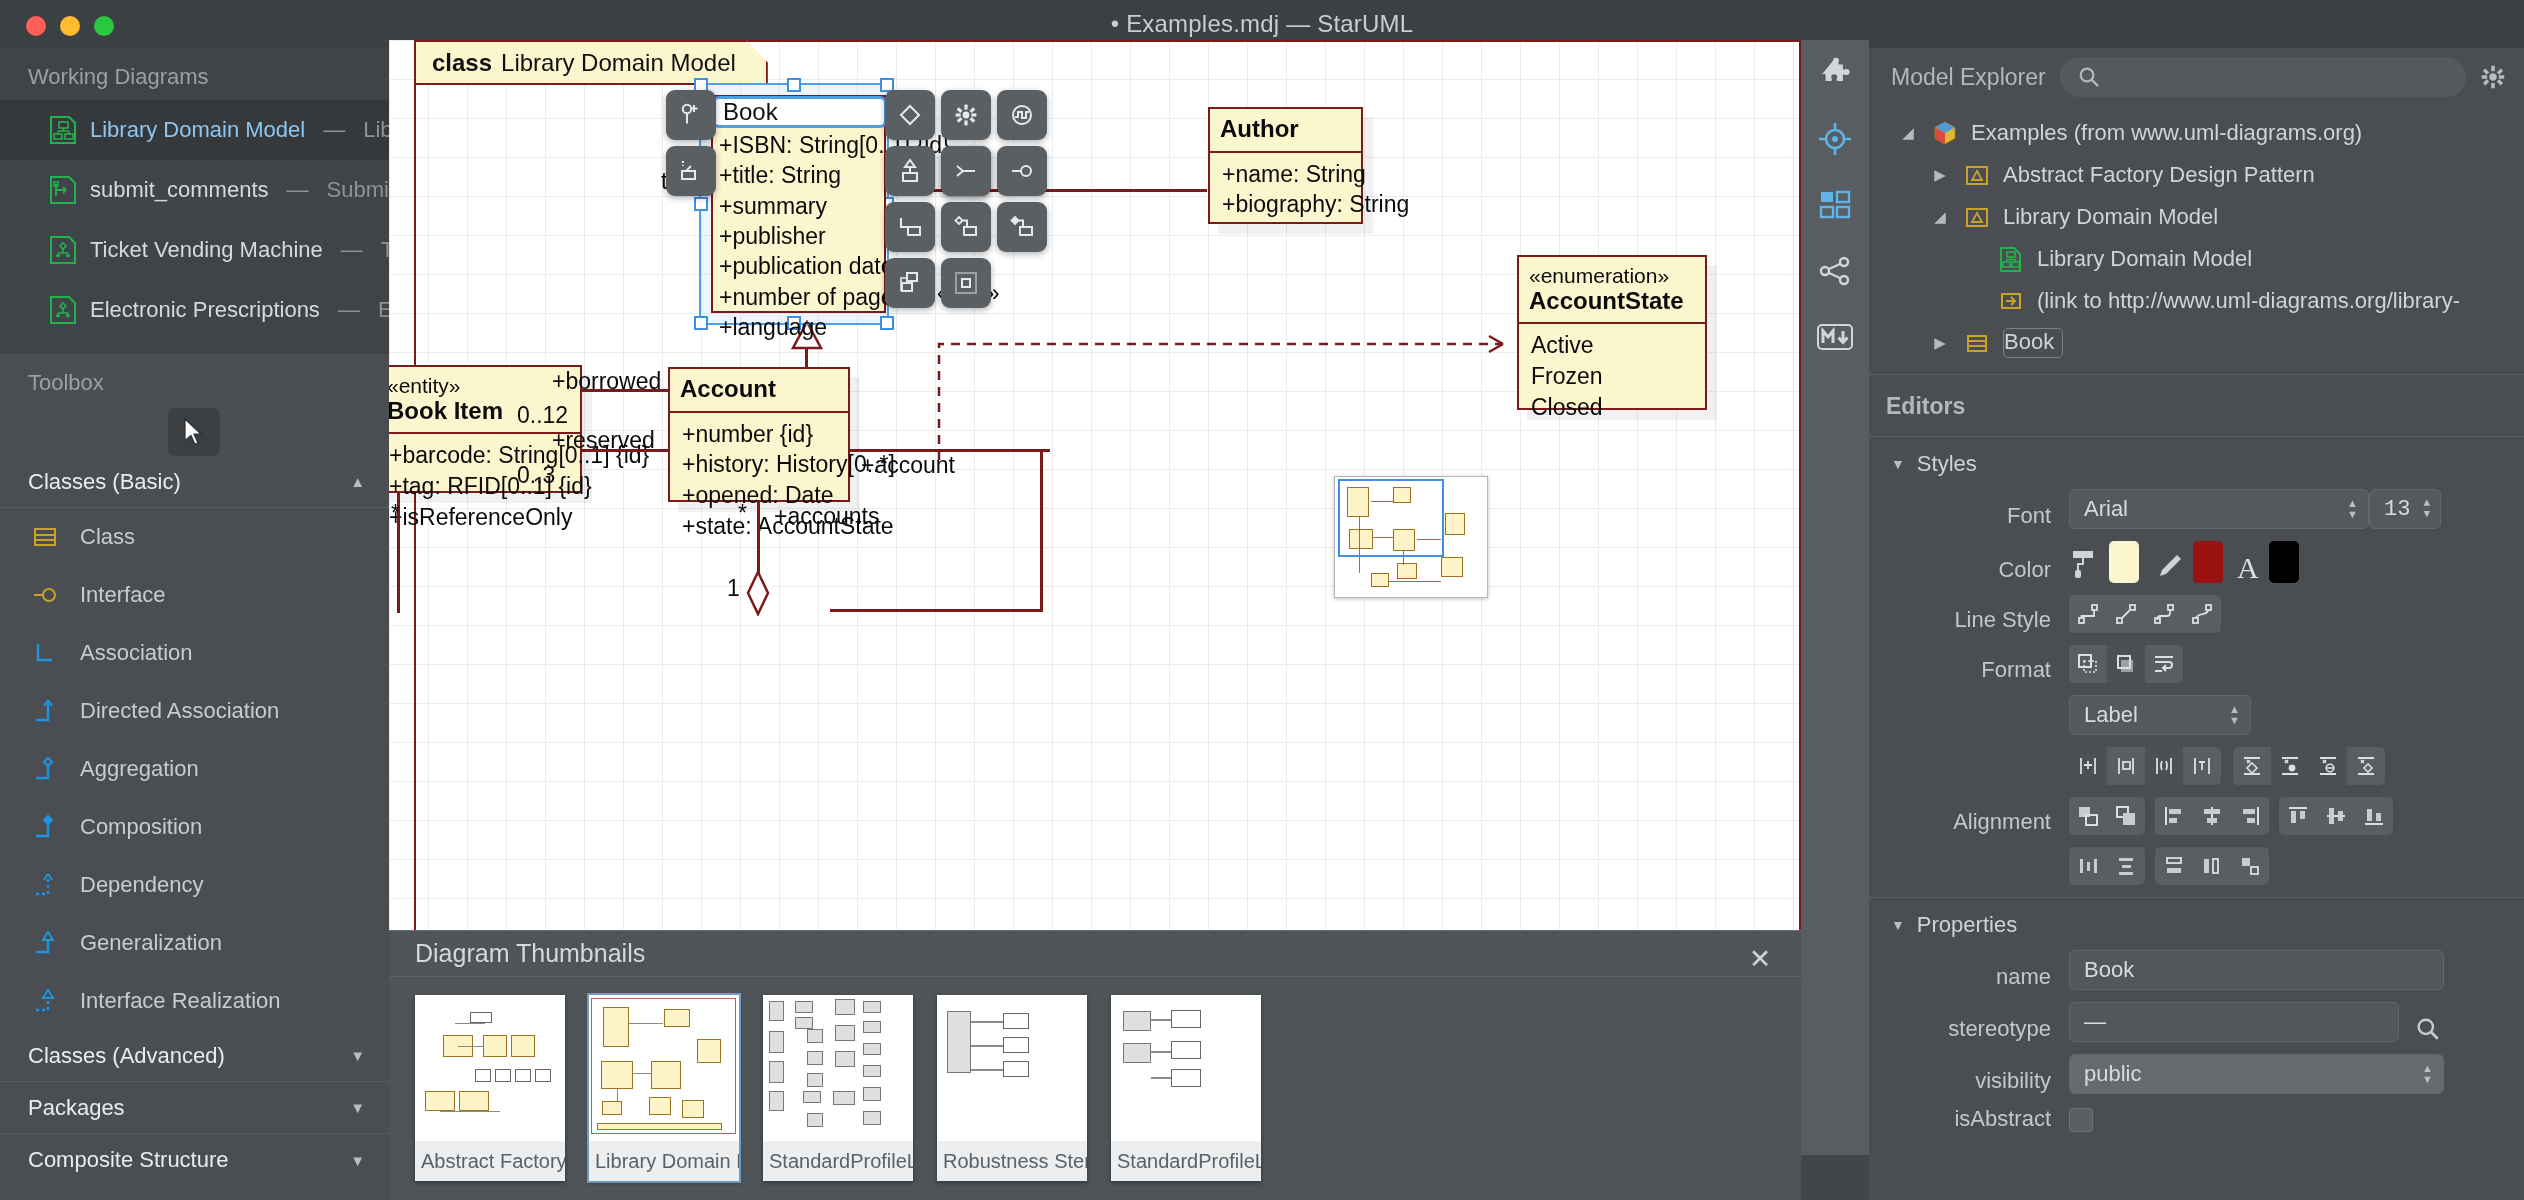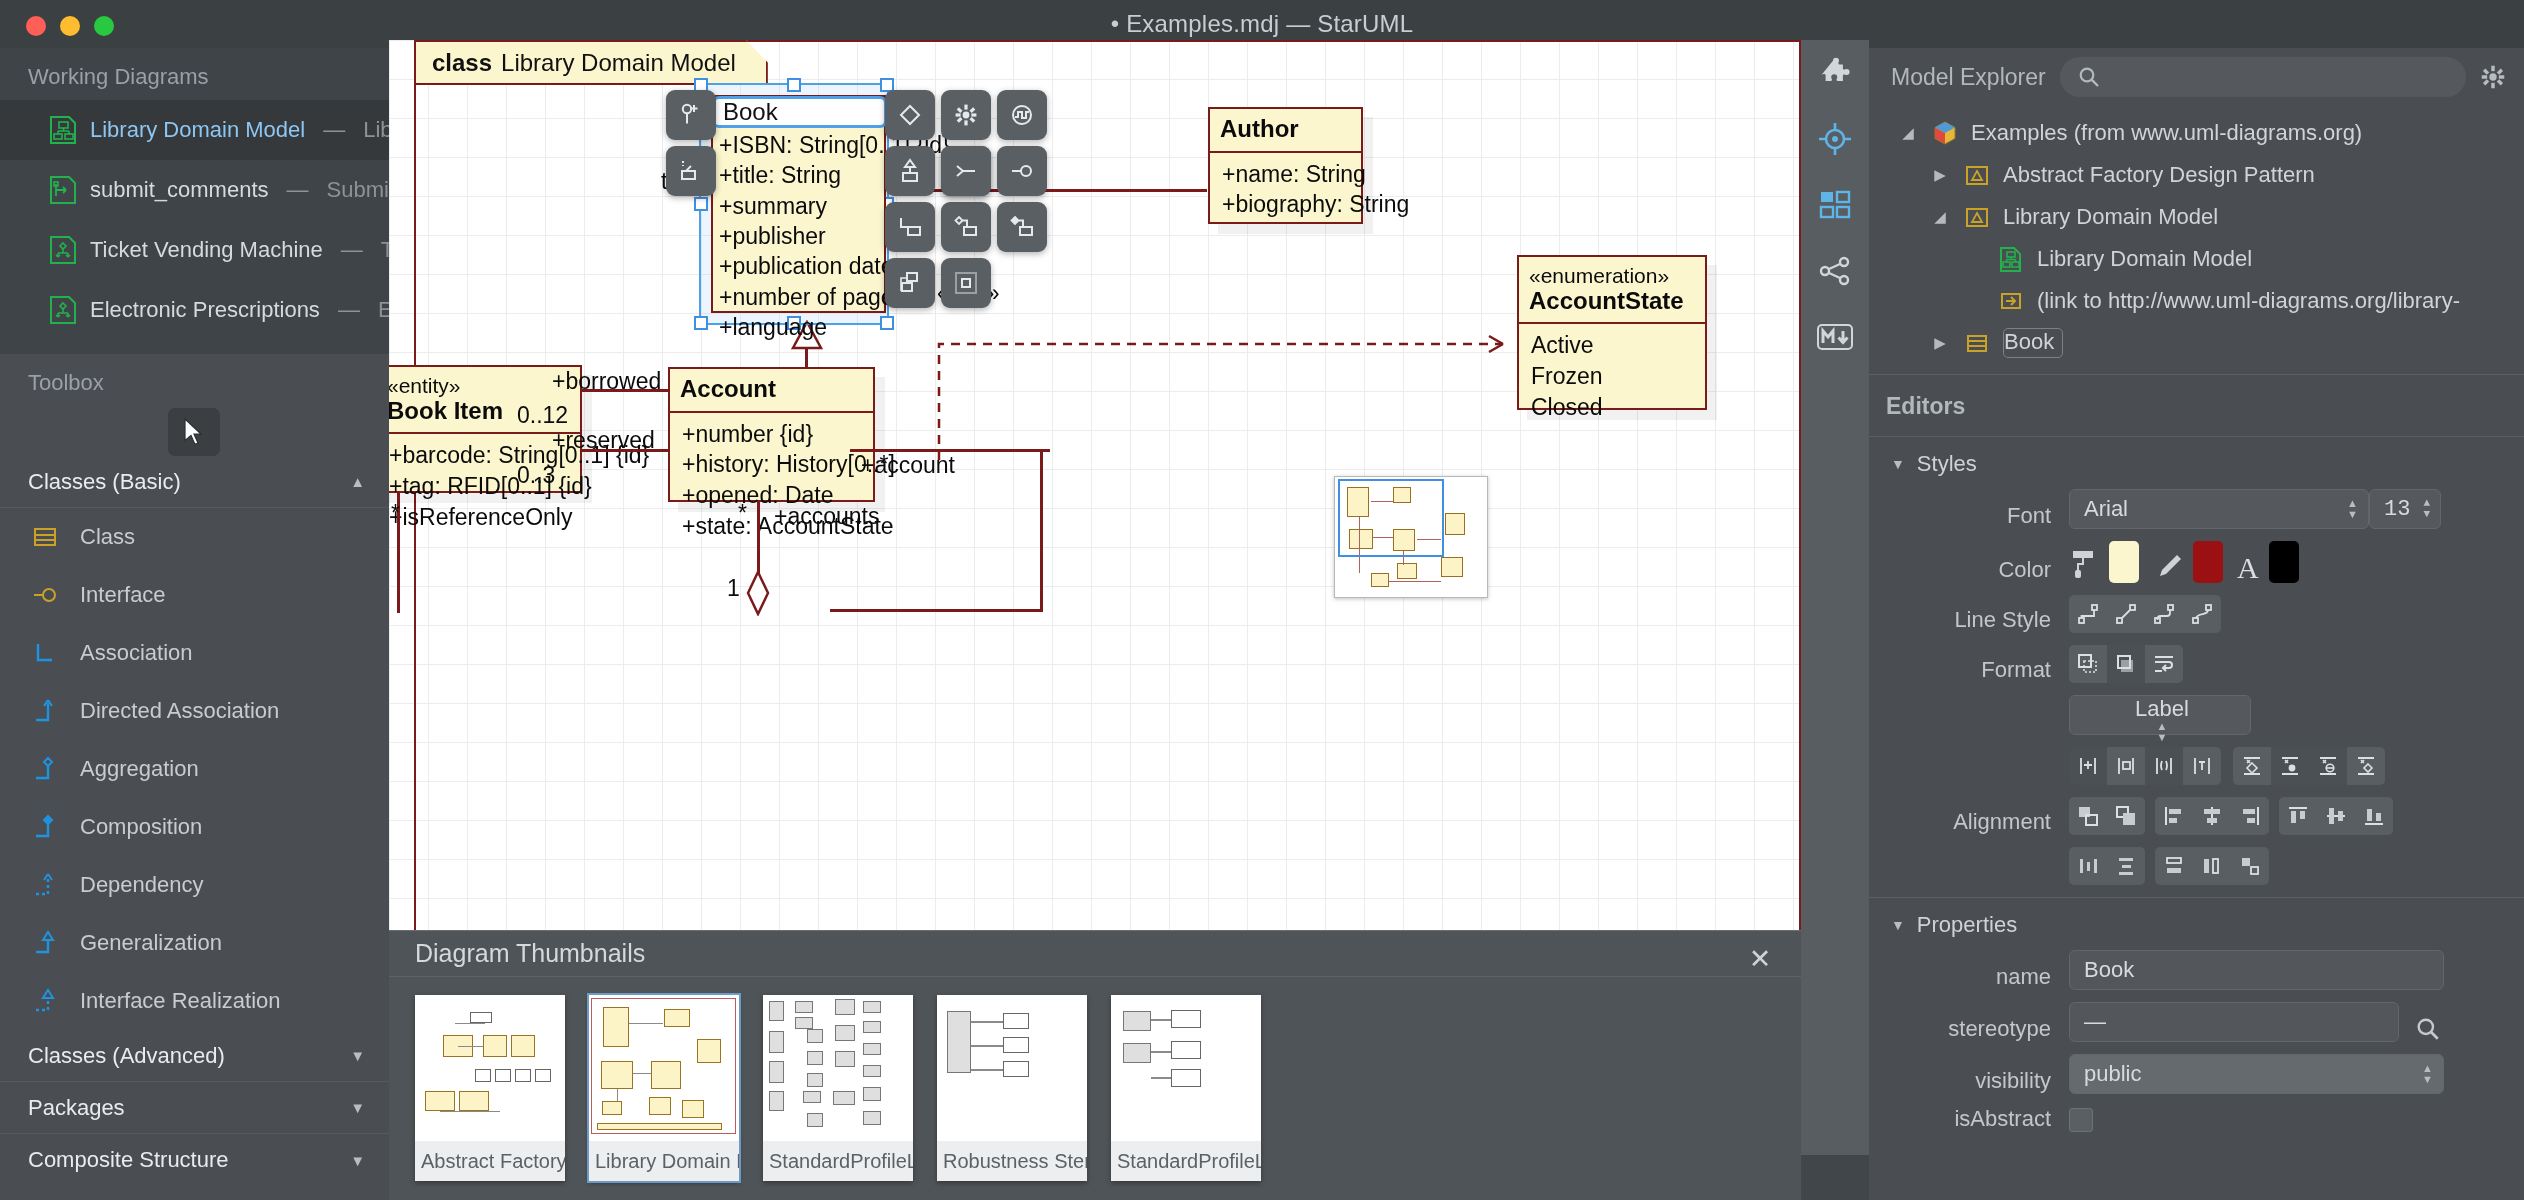--- a/index.html
+++ b/index.html
@@ -493,21 +493,21 @@
         <div class="stereo">«entity»</div>
         <div class="nm">Book Item</div>
       </div>
       <div class="body">
         <div>+barcode: String[0..1] {id}</div>
         <div>+tag: RFID[0..1] {id}</div>
         <div>+isReferenceOnly</div>
       </div>
     </div>
 
-    <div class="umlbox" style="left:279px;top:327px;width:207px;height:135px;">
+    <div class="umlbox" style="left:279px;top:327px;width:182px;height:135px;">
       <div class="hdr">
         <div class="nm">Account</div>
       </div>
       <div class="body">
         <div>+number {id}</div>
         <div>+history: History[0..*]</div>
         <div>+opened: Date</div>
         <div>+state: AccountState</div>
       </div>
     </div>
@@ -1032,21 +1032,21 @@
           <svg width="24" height="24" viewBox="0 0 24 24">
               <path d="M3 5h18M3 10h14a3 3 0 010 6h-6M3 19h7" fill="none" stroke="#dcdfe2" stroke-width="2"></path>
               <path d="M14 13l-3 3 3 3" fill="none" stroke="#dcdfe2" stroke-width="2"></path>
             </svg>
         </div>
       </div>
     </div>
 
     <div class="row">
       <div class="lab"></div>
-      <div class="sel-ctl" style="width:182px;flex-direction:column;">
+      <div class="sel-ctl" style="width:182px;">
         <span>Label</span>
         <span class="spin">
             <span>▲</span>
             <span>▼</span>
           </span>
       </div>
     </div>
 
     <div class="row">
       <div class="lab"></div>

